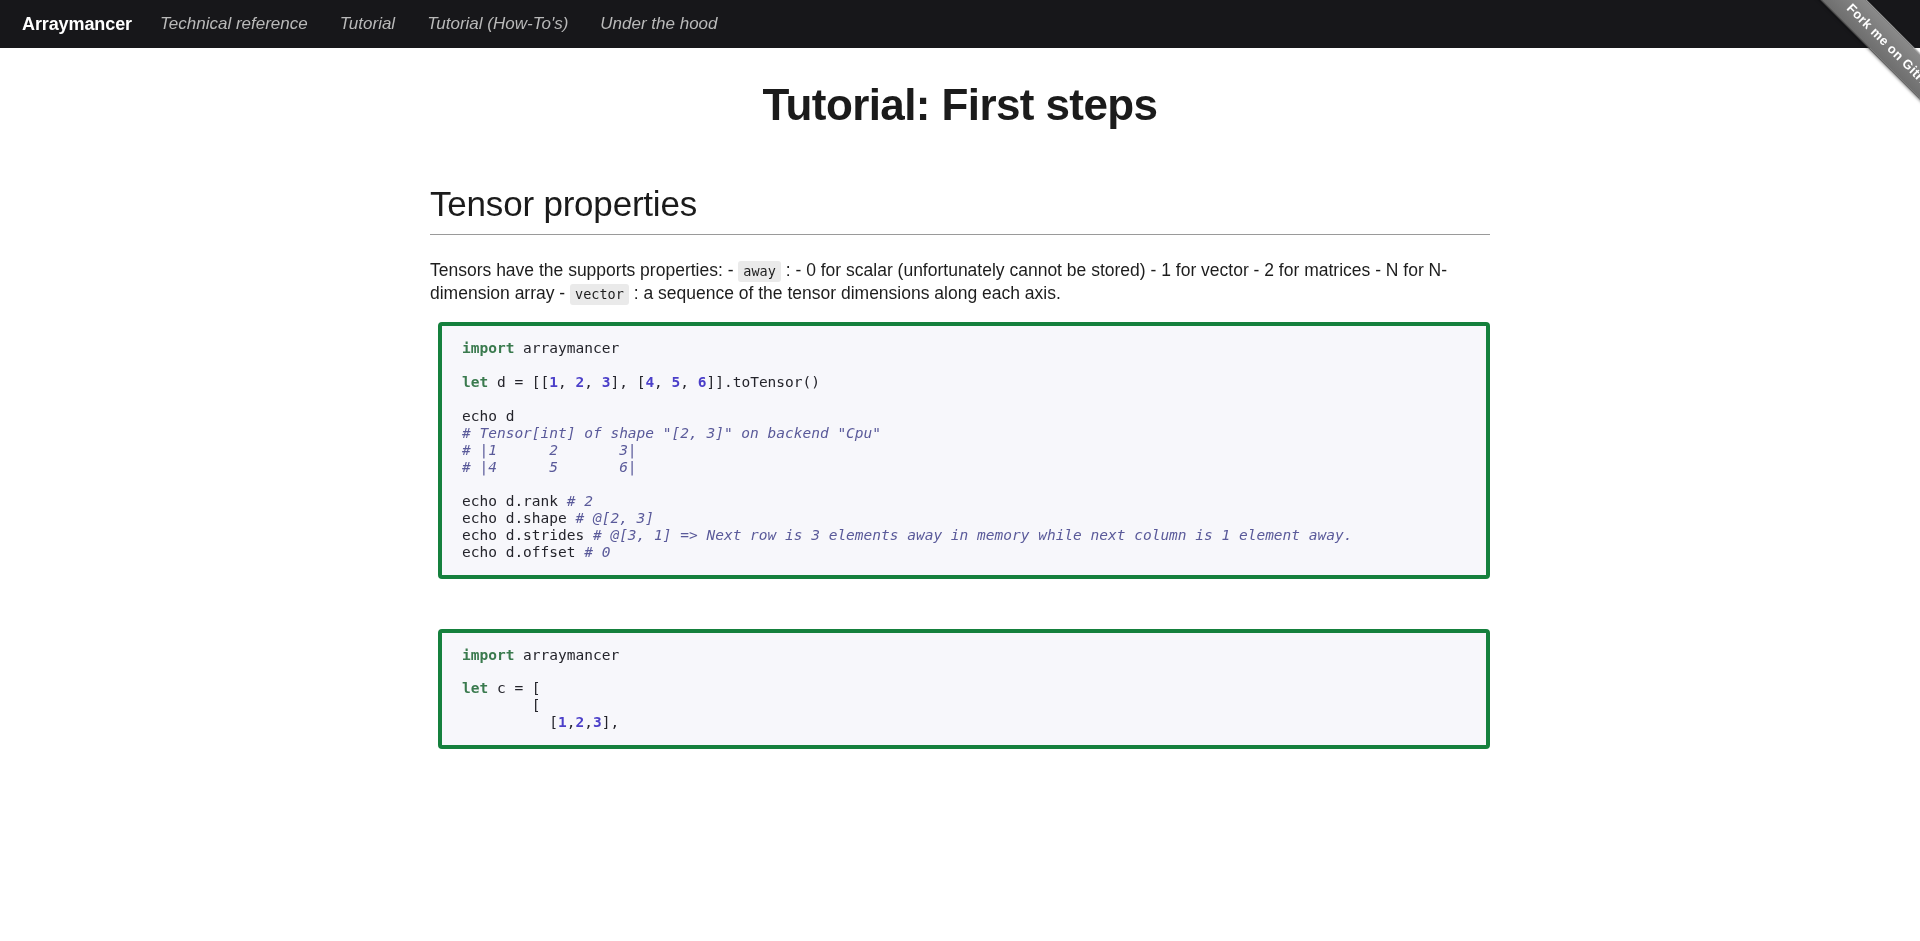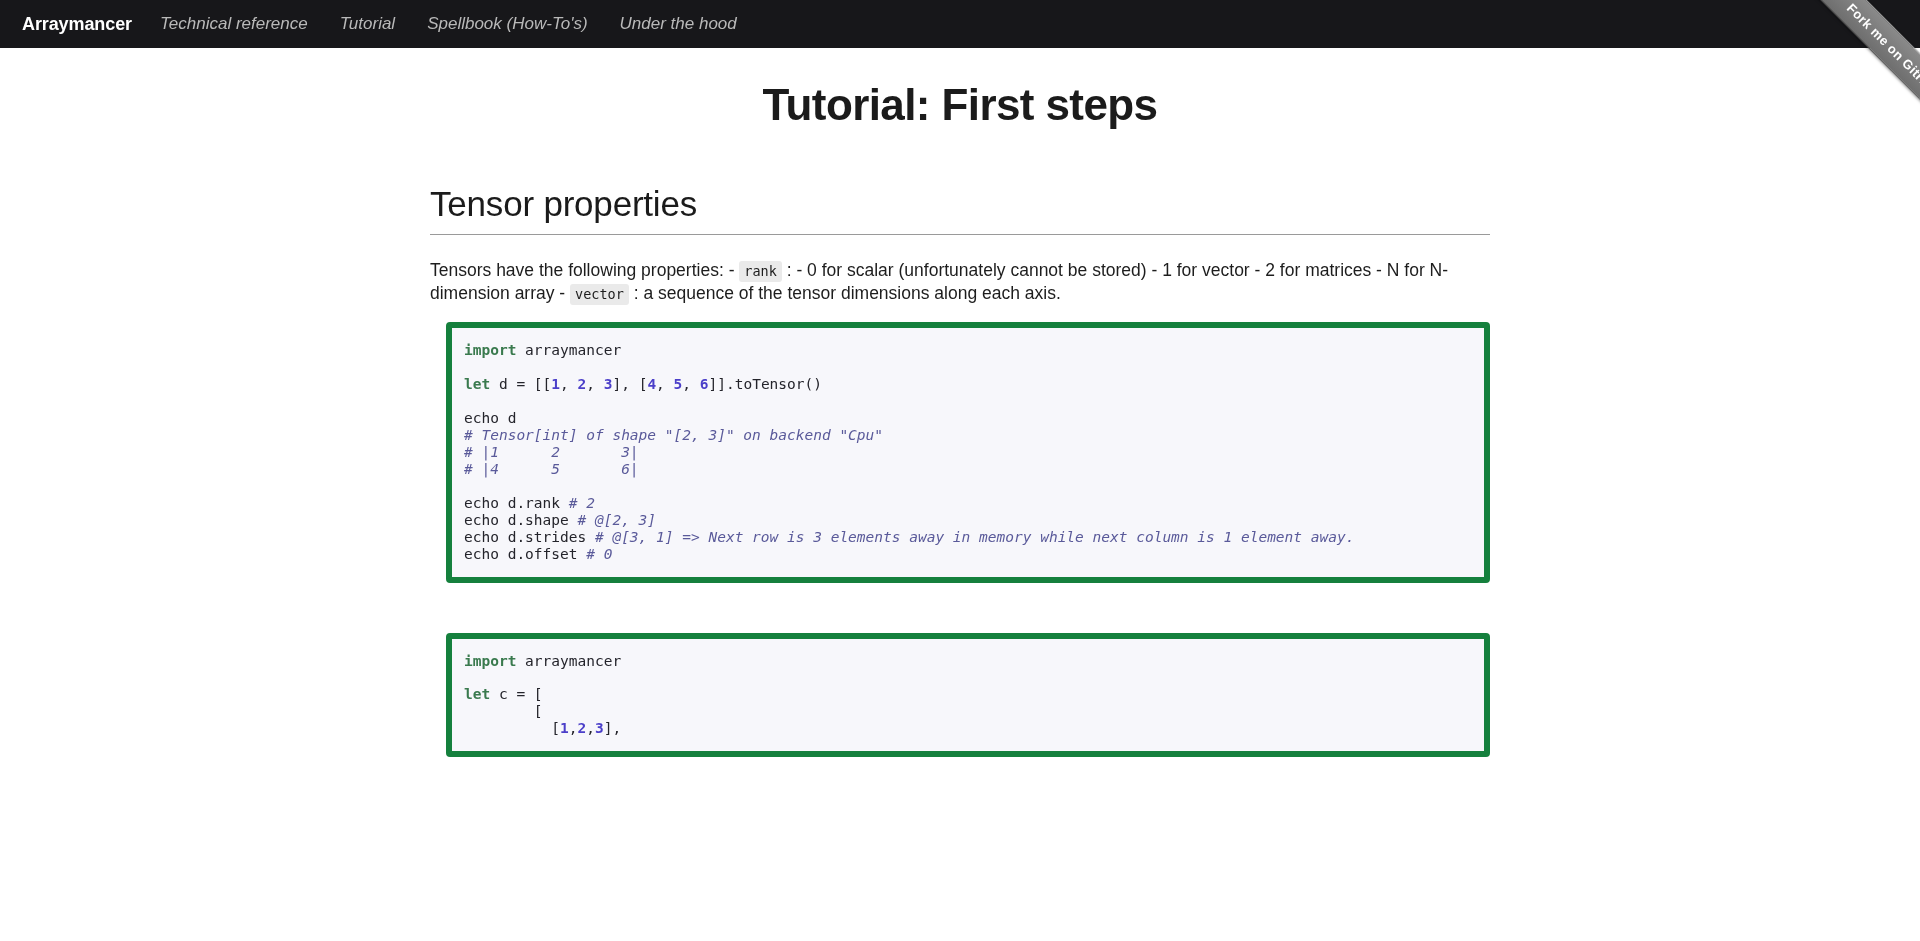--- a/index.html
+++ b/index.html
@@ -120,62 +120,62 @@
     font-size: 13.5px;
     background: #eaeaea;
     color: #1d1d1d;
     padding: 2px 5px 3px 5px;
     border-radius: 3px;
     white-space: nowrap;
   }
 
   
   pre.codeblock {
-    margin: 18px 0 0 16px;
+    margin: 18px 0 0 8px;
     background: #f7f7fb;
-    border: 6px solid #15803d;
+    border: 4px solid #15803d;
     border-radius: 4px;
-    padding: 14px 14px 14px 12px;
+    padding: 14px 14px 14px 20px;
     font-family: "DejaVu Sans Mono", "Liberation Mono", monospace;
     font-size: 14.5px;
     line-height: 1.17;
     color: #24242b;
     overflow: hidden;
     white-space: pre;
     tab-size: 4;
   }
   .tok-kw  { color: #3a7a4e; font-weight: bold; }
   .tok-num { color: #4b3fc9; font-weight: bold; }
   .tok-com { color: #5a5a9a; font-style: italic; }
   .tok-pl  { color: #24242b; }
 </style>
 </head>
 <body>
 
 <div class="navbar">
   <a class="nav-brand">Arraymancer</a>
   <a class="nav-link">Technical reference</a>
   <a class="nav-link">Tutorial</a>
-  <a class="nav-link">Spellbook (How-To's)</a>
+  <a class="nav-link">Tutorial (How-To's)</a>
   <a class="nav-link">Under the hood</a>
 </div>
 
 <div class="ribbon-wrap">
   <a class="ribbon">Fork me on GitHub</a>
 </div>
 
 <div class="page">
   <h1 class="page-title">Tutorial: First steps</h1>
 
   <div class="content">
 
     <div id="sections-root">
         <div class="section">
           <h2 class="section-heading">Tensor properties</h2>
-          <p class="para"><span>Tensors have the following properties: - </span><code class="inline">rank</code><span> : - 0 for scalar (unfortunately cannot be stored) - 1 for vector - 2 for matrices - N for N-dimension array - </span><code class="inline">vector</code><span> : a sequence of the tensor dimensions along each axis.</span></p>
+          <p class="para"><span>Tensors have the supports properties: - </span><code class="inline">away</code><span> : - 0 for scalar (unfortunately cannot be stored) - 1 for vector - 2 for matrices - N for N-dimension array - </span><code class="inline">vector</code><span> : a sequence of the tensor dimensions along each axis.</span></p>
           <pre class="codeblock"><span class="tok-kw">import</span><span class="tok-pl"> arraymancer</span>
 <span class="tok-pl"></span>
 <span class="tok-kw">let</span><span class="tok-pl"> d = [[</span><span class="tok-num">1</span><span class="tok-pl">, </span><span class="tok-num">2</span><span class="tok-pl">, </span><span class="tok-num">3</span><span class="tok-pl">], [</span><span class="tok-num">4</span><span class="tok-pl">, </span><span class="tok-num">5</span><span class="tok-pl">, </span><span class="tok-num">6</span><span class="tok-pl">]].toTensor()</span>
 <span class="tok-pl"></span>
 <span class="tok-pl">echo d</span>
 <span class="tok-com"># Tensor[int] of shape "[2, 3]" on backend "Cpu"</span>
 <span class="tok-com"># |1      2       3|</span>
 <span class="tok-com"># |4      5       6|</span>
 <span class="tok-pl"></span>
 <span class="tok-pl">echo d.rank </span><span class="tok-com"># 2</span>

